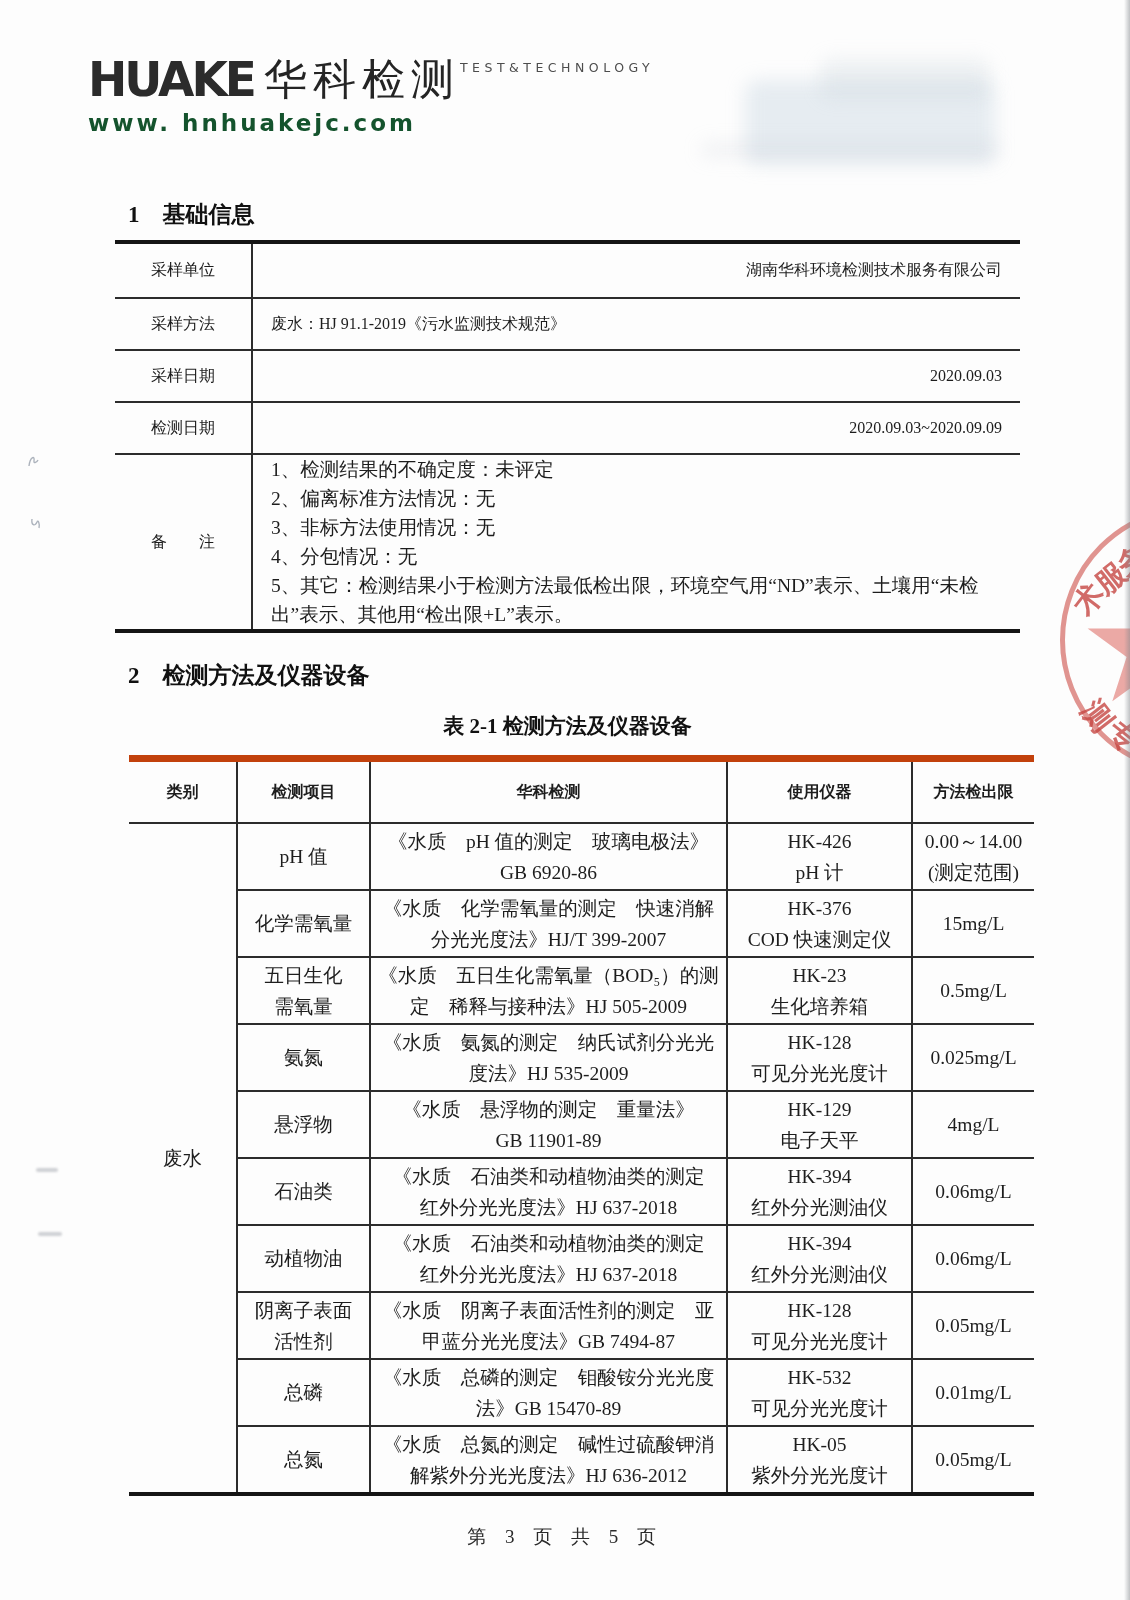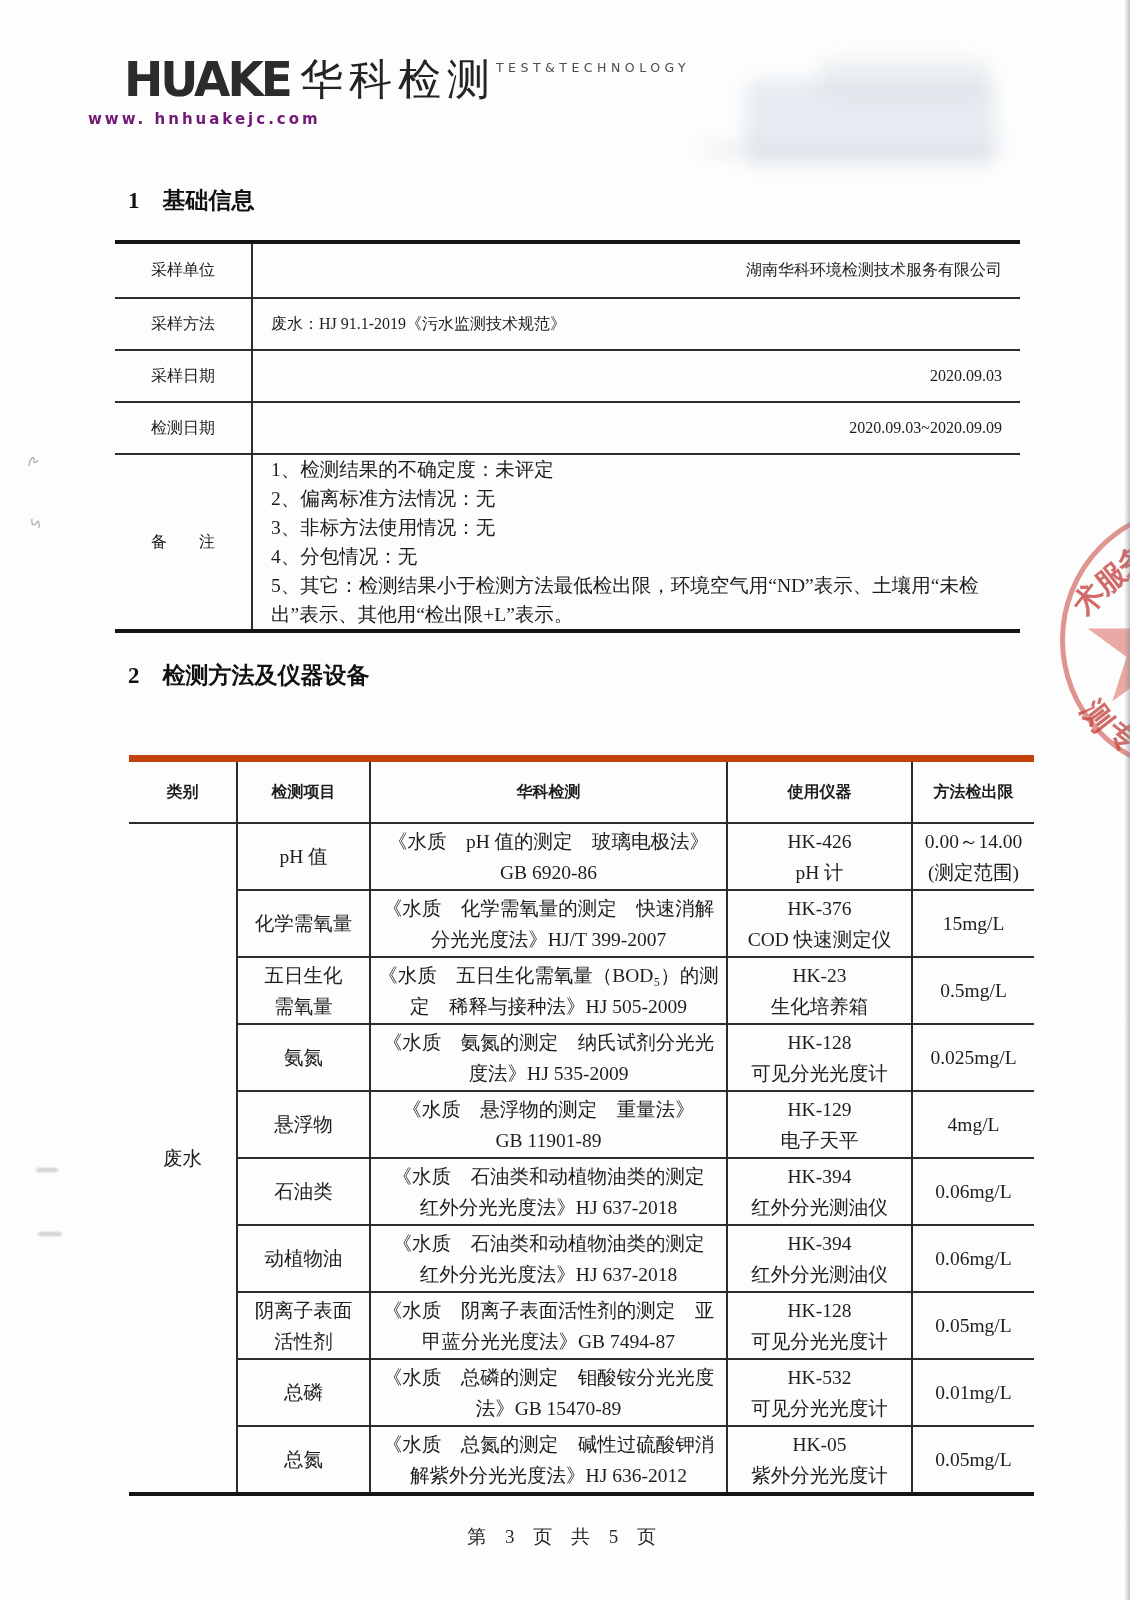--- a/index.html
+++ b/index.html
@@ -3,40 +3,40 @@
 <meta charset="utf-8">
 <style>
   html,body{margin:0;padding:0;background:#e8e8e8;}
   .page{
     position:relative;width:1130px;height:1600px;margin:0 auto;
     background:#fdfdfd;overflow:hidden;
     font-family:"Liberation Serif","DejaVu Serif",serif;color:#1d1d1d;
   }
   
   .logo-block{position:absolute;left:88px;top:58px;}
-  .logo-row{display:flex;align-items:flex-start;margin-left:36px;}
+  .logo-row{display:flex;align-items:flex-start;}
   .logo-wordmark{
     font-family:"DejaVu Sans","Liberation Sans",sans-serif;
     font-weight:900;font-size:47px;line-height:44px;letter-spacing:-3px;
     color:#2b2b2b;transform:scaleY(1.02);
   }
   .logo-cjk-wrap{display:flex;flex-direction:row;margin-left:10px;}
   .logo-cn{font-size:43px;line-height:44px;color:#242424;letter-spacing:6px;font-weight:500;}
   .logo-sub{
     font-family:"DejaVu Sans","Liberation Sans",sans-serif;
     font-size:12.5px;color:#4c4c4c;letter-spacing:4.5px;margin-top:2px;
   }
   .website{
     font-family:"DejaVu Sans","Liberation Sans",sans-serif;
-    font-weight:700;font-size:15px;color:#701a75;letter-spacing:3px;margin-top:8px;
+    font-weight:700;font-size:23px;color:#14532d;letter-spacing:3px;margin-top:8px;
   }
   .doc-number{position:absolute;left:92px;top:150px;font-size:19px;color:#222;}
   
   .sec-title{position:absolute;left:128px;font-size:23px;font-weight:700;color:#111;margin:0;}
-  .sec1-title{top:185px;}
+  .sec1-title{top:199px;}
   .sec2-title{top:660px;}
   .tbl-caption{
     position:absolute;left:115px;top:712px;width:905px;text-align:center;
     font-size:21px;font-weight:700;color:#111;
   }
   
   table{border-collapse:collapse;table-layout:fixed;}
   td,th{font-size:16px;color:#1d1d1d;vertical-align:middle;}
   
   .t1{position:absolute;left:115px;top:240px;width:905px;
@@ -134,20 +134,21 @@
         <td class="val va-left remark-val">1、检测结果的不确定度：未评定
 2、偏离标准方法情况：无
 3、非标方法使用情况：无
 4、分包情况：无
 5、其它：检测结果小于检测方法最低检出限，环境空气用“ND”表示、土壤用“未检出”表示、其他用“检出限+L”表示。</td>
       </tr>
     </tbody>
   </table>
 
   <h2 class="sec-title sec2-title">2　检测方法及仪器设备</h2>
+  <div class="tbl-caption">表 2-1 检测方法及仪器设备</div>
 
   <table class="t2">
     <colgroup>
         <col style="width:108px">
         <col style="width:133px">
         <col style="width:357px">
         <col style="width:185px">
         <col style="width:122px">
       </colgroup>
     <thead>

